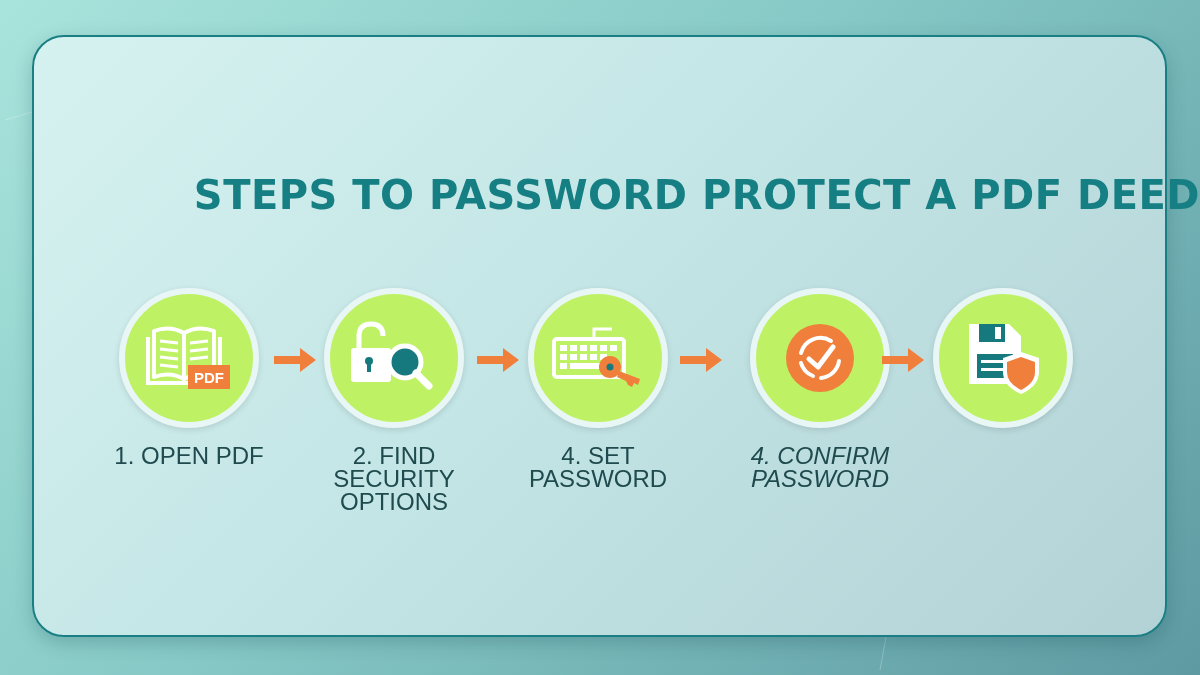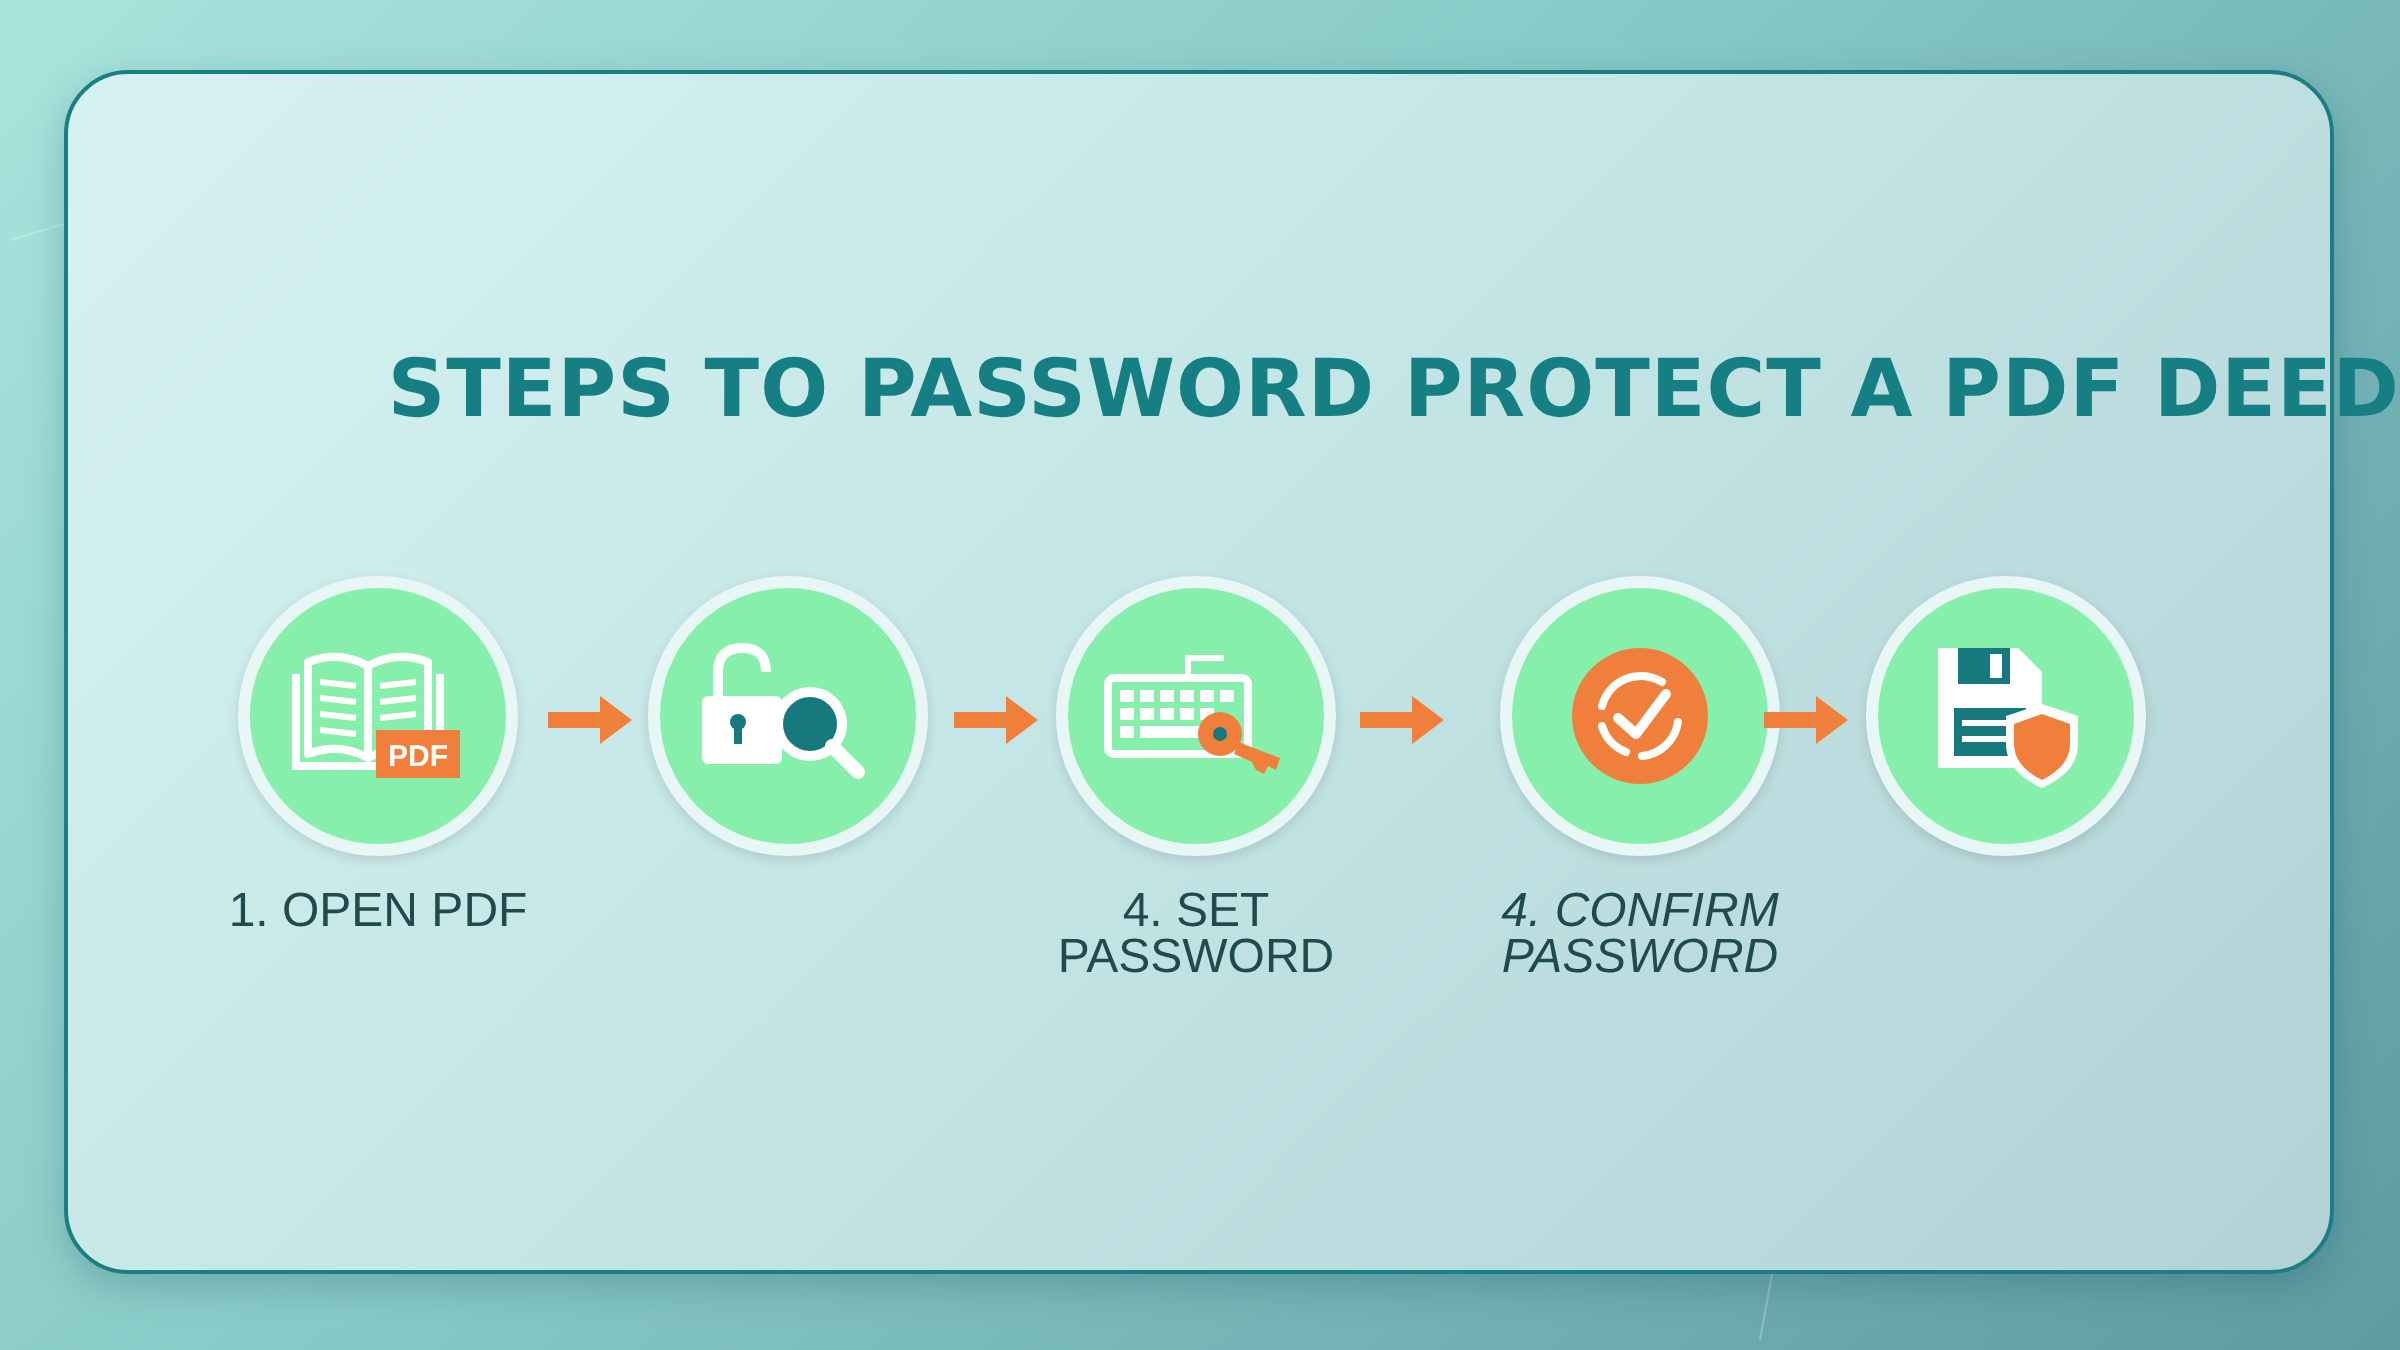--- a/index.html
+++ b/index.html
@@ -19,21 +19,21 @@
   .title {
     position:absolute; left:0; right:0; top:172px; text-align:right;
     font-family: "DejaVu Sans", "Liberation Sans", sans-serif;
     font-weight:bold; font-size:40px; letter-spacing:0.5px; color:#157f83;
   }
   .step {
     position:absolute; top:288px; width:180px; text-align:center;
   }
   .circle {
     width:140px; height:140px; margin:0 auto; border-radius:50%;
-    background:#86efac; border:6px solid #e8f6f6; box-sizing:border-box;
+    background:#bef264; border:6px solid #e8f6f6; box-sizing:border-box;
     display:flex; align-items:center; justify-content:center;
     box-shadow: 0 2px 6px rgba(0,0,0,0.12);
   }
   .label {
     margin-top:16px; font-size:24px; line-height:23px; color:#1f4a4e;
     white-space:pre-line;
   }
   .arrow { position:absolute; top:346px; width:46px; height:28px; }
 </style>
 </head>
@@ -84,20 +84,22 @@
   <div class="circle">
     <svg width="90" height="80" viewBox="0 0 90 80">
       <path d="M10 30 L10 18 Q10 6 22 6 Q34 6 34 18" fill="none" stroke="#fff" stroke-width="5"></path>
       <rect x="2" y="30" width="40" height="34" rx="3" fill="#fff"></rect>
       <circle cx="20" cy="43" r="4" fill="#16797d"></circle>
       <rect x="18" y="44" width="4" height="10" fill="#16797d"></rect>
       <circle cx="56" cy="44" r="16" fill="#16797d" stroke="#fff" stroke-width="5"></circle>
       <line x1="67" y1="55" x2="80" y2="68" stroke="#fff" stroke-width="7" stroke-linecap="round"></line>
     </svg>
   </div>
+  <div class="label">2. FIND SECURITY
+OPTIONS</div>
 </div>
 
 <svg class="arrow" style="left:475px;" viewBox="0 0 46 28">
   <path d="M2 10 L28 10 L28 2 L44 14 L28 26 L28 18 L2 18 Z" fill="#f07f3c"></path>
 </svg>
 
 <div class="step" style="left:508px;">
   <div class="circle">
     <svg width="96" height="70" viewBox="0 0 96 70">
       <path d="M44 16 L44 6 L62 6" fill="none" stroke="#fff" stroke-width="3"></path>

